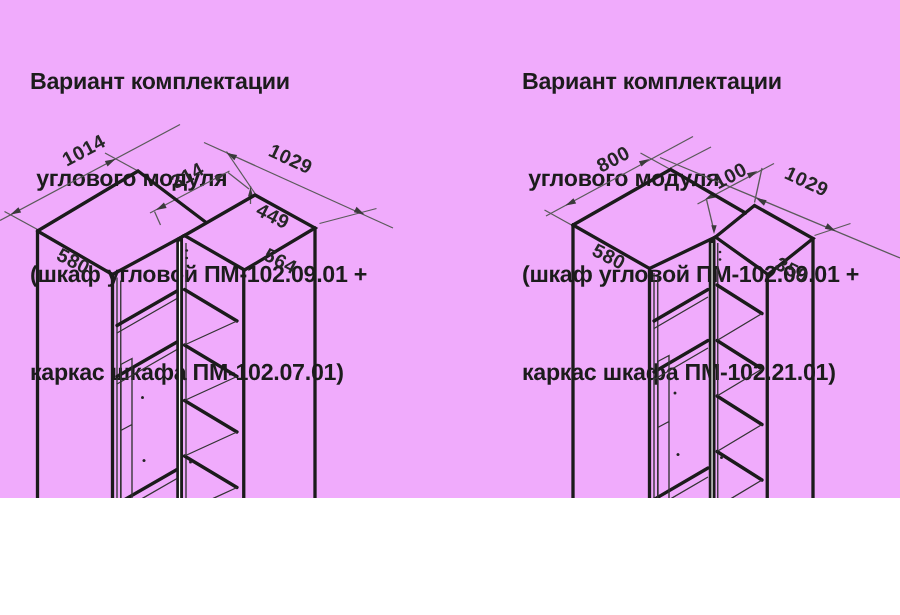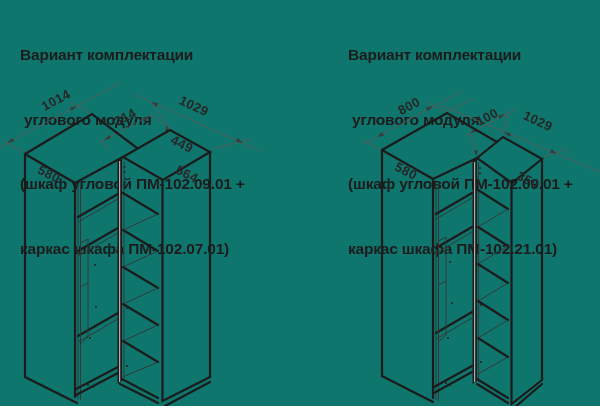--- a/index.html
+++ b/index.html
@@ -1,16 +1,16 @@
 <!DOCTYPE html>
 <html><head>
 <meta charset="utf-8">
 <style>
   html,body{margin:0;padding:0;background:#ffffff;}
-  .page{position:relative;width:600px;height:406px;background:#0f766e;overflow:hidden;
+  .page{position:relative;width:600px;height:332px;background:#f0abfc;overflow:hidden;
         font-family:"Liberation Sans", sans-serif;}
   .hdr{position:absolute;top:1px;color:#1c1c1c;font-size:15.5px;font-weight:700;
        line-height:21.5px;letter-spacing:-0.2px;white-space:pre;}
   .hdr-left{left:20px;}
   .hdr-right{left:348px;}
   .hdr span{display:block;}
   svg{position:absolute;left:0;top:0;}
   .thick{stroke:#1b1b1b;stroke-width:2.2;fill:none;stroke-linecap:round;}
   .thin{stroke:#333333;stroke-width:0.9;fill:none;}
   .dimline{stroke:#5a5a5a;stroke-width:0.85;fill:none;}

